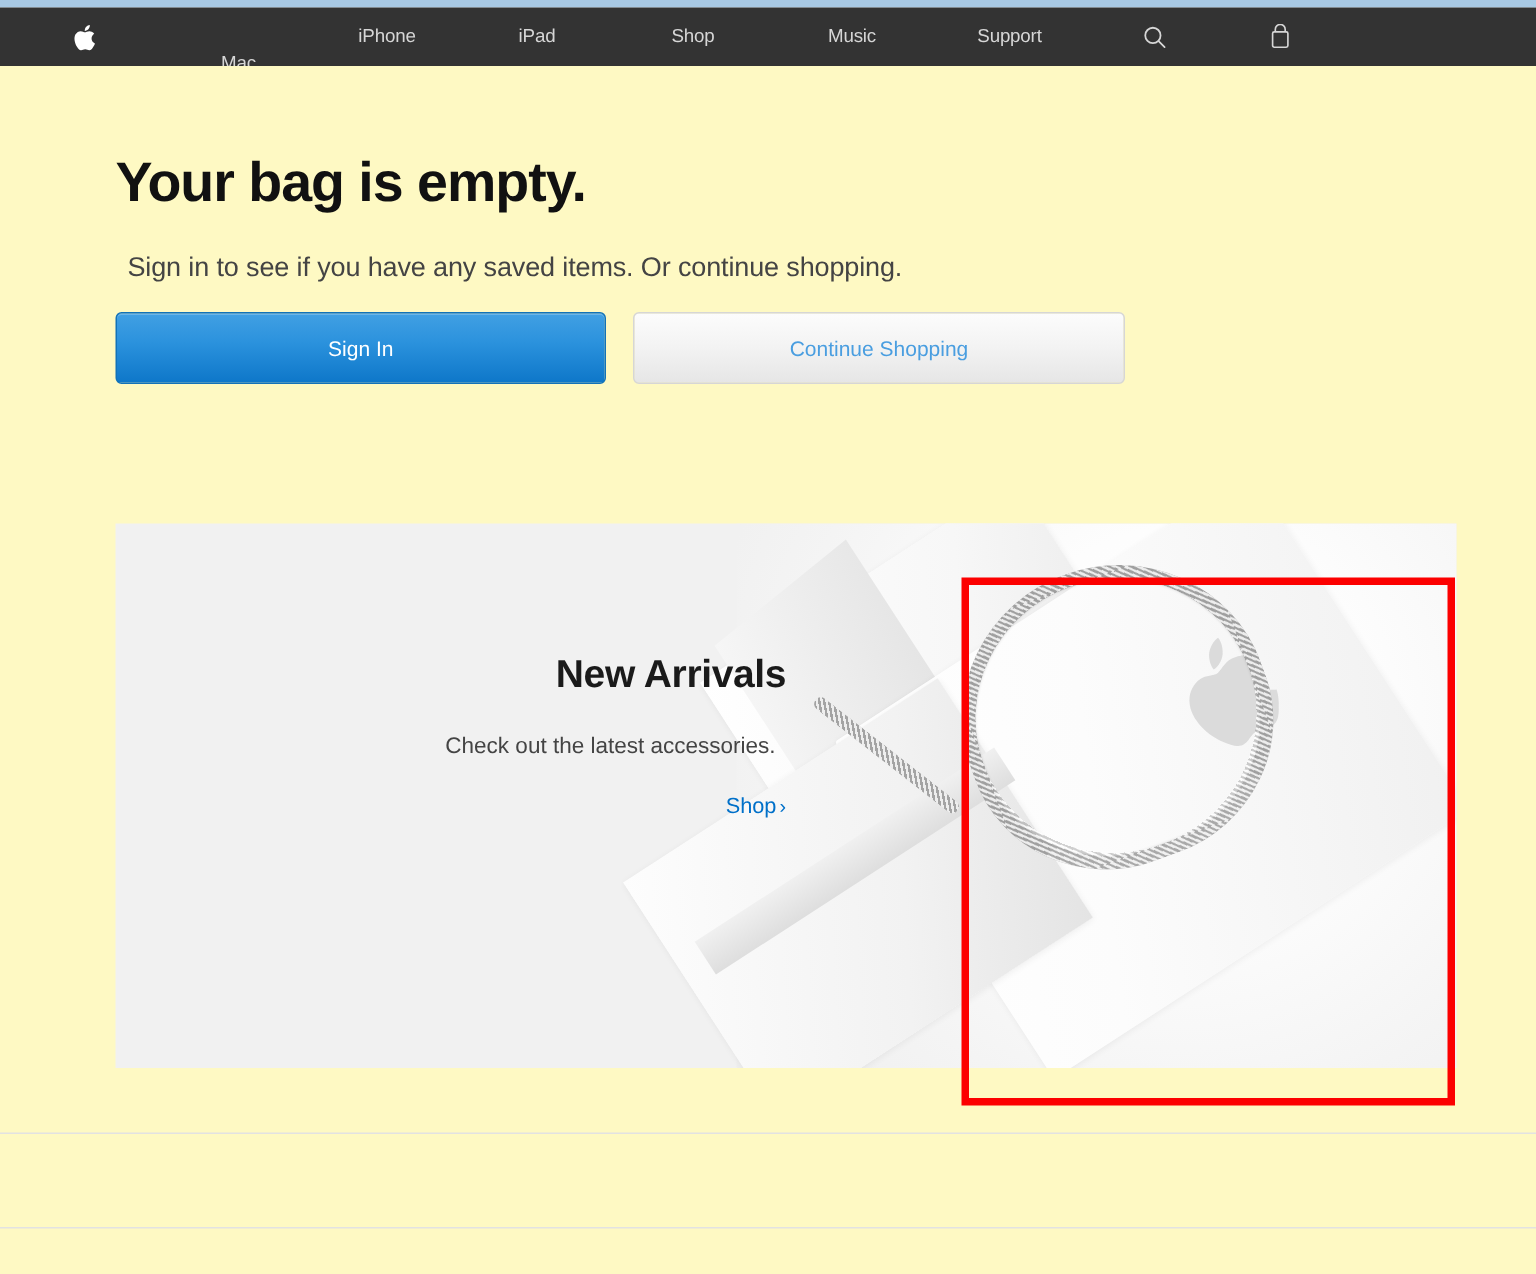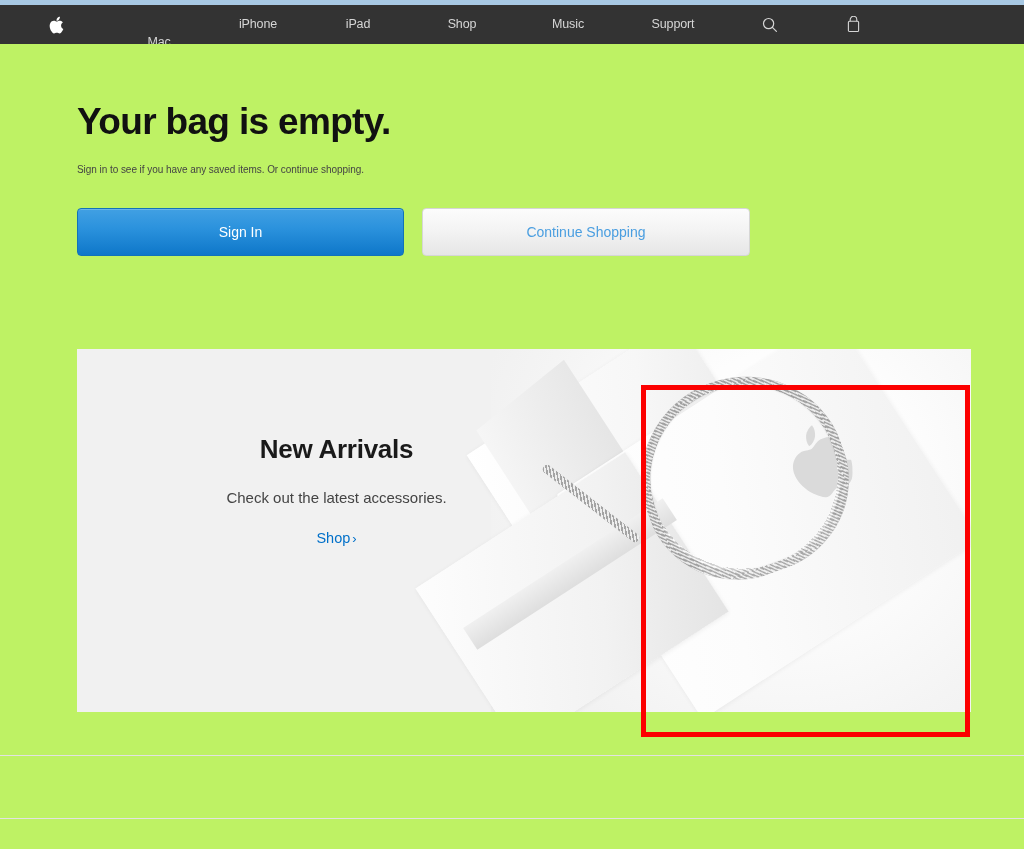--- a/index.html
+++ b/index.html
@@ -70,41 +70,41 @@
     cursor: pointer;
   }
   .nav-icon-btn svg { display: block; }
 
   
   .page {
     position: absolute;
     top: 44px; left: 0;
     width: 1024px;
     height: 805px;
-    background: #bef264;
+    background: #fef9c3;
   }
 
   .bag-header {
     position: absolute;
     left: 77px;
     top: 56px;
     width: 880px;
   }
   .bag-title {
     margin: 0;
     font-size: 37px;
     line-height: 44px;
     font-weight: bold;
     letter-spacing: -0.018em;
     color: #111111;
   }
   .bag-subtitle {
-    margin: 0;
+    margin: 8px;
     padding-top: 16px;
-    font-size: 10px;
+    font-size: 18px;
     line-height: 20px;
     color: #444444;
     letter-spacing: -0.005em;
   }
 
   
   .actions {
     position: absolute;
     left: 77px;
     top: 164px;
@@ -145,22 +145,21 @@
     width: 894px;
     height: 363px;
     background: #f1f1f1;
     overflow: hidden;
   }
   .promo-copy {
     position: absolute;
     left: 0;
     top: 84px;
     width: 447px;
-    text-align: center;
-    padding-left: 36px;
+    text-align: right;
   }
   .promo-title {
     margin: 0;
     font-size: 26px;
     line-height: 32px;
     font-weight: bold;
     letter-spacing: -0.01em;
     color: #1a1a1a;
   }
   .promo-sub {

